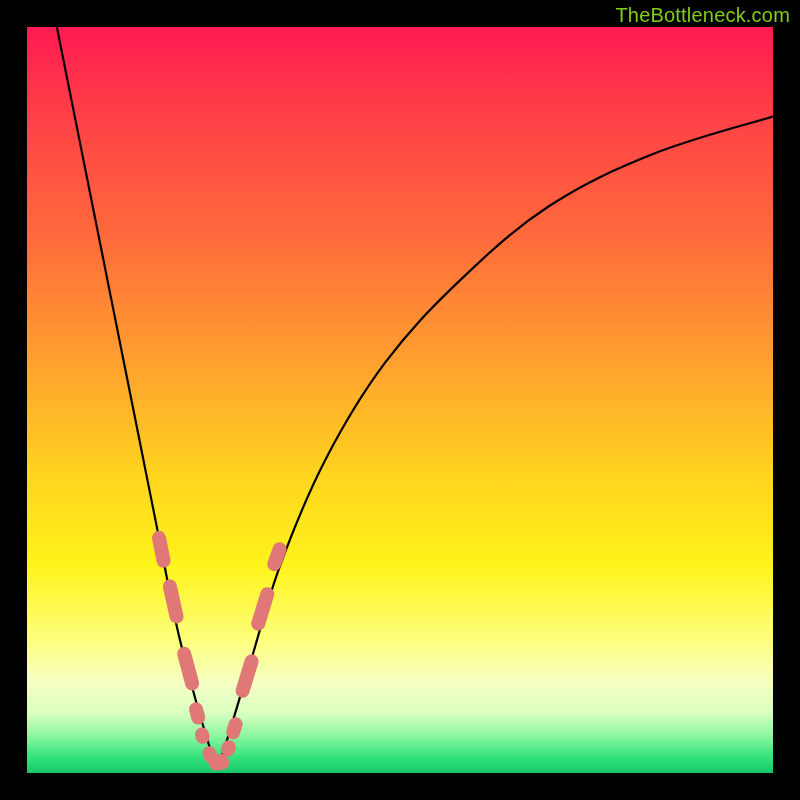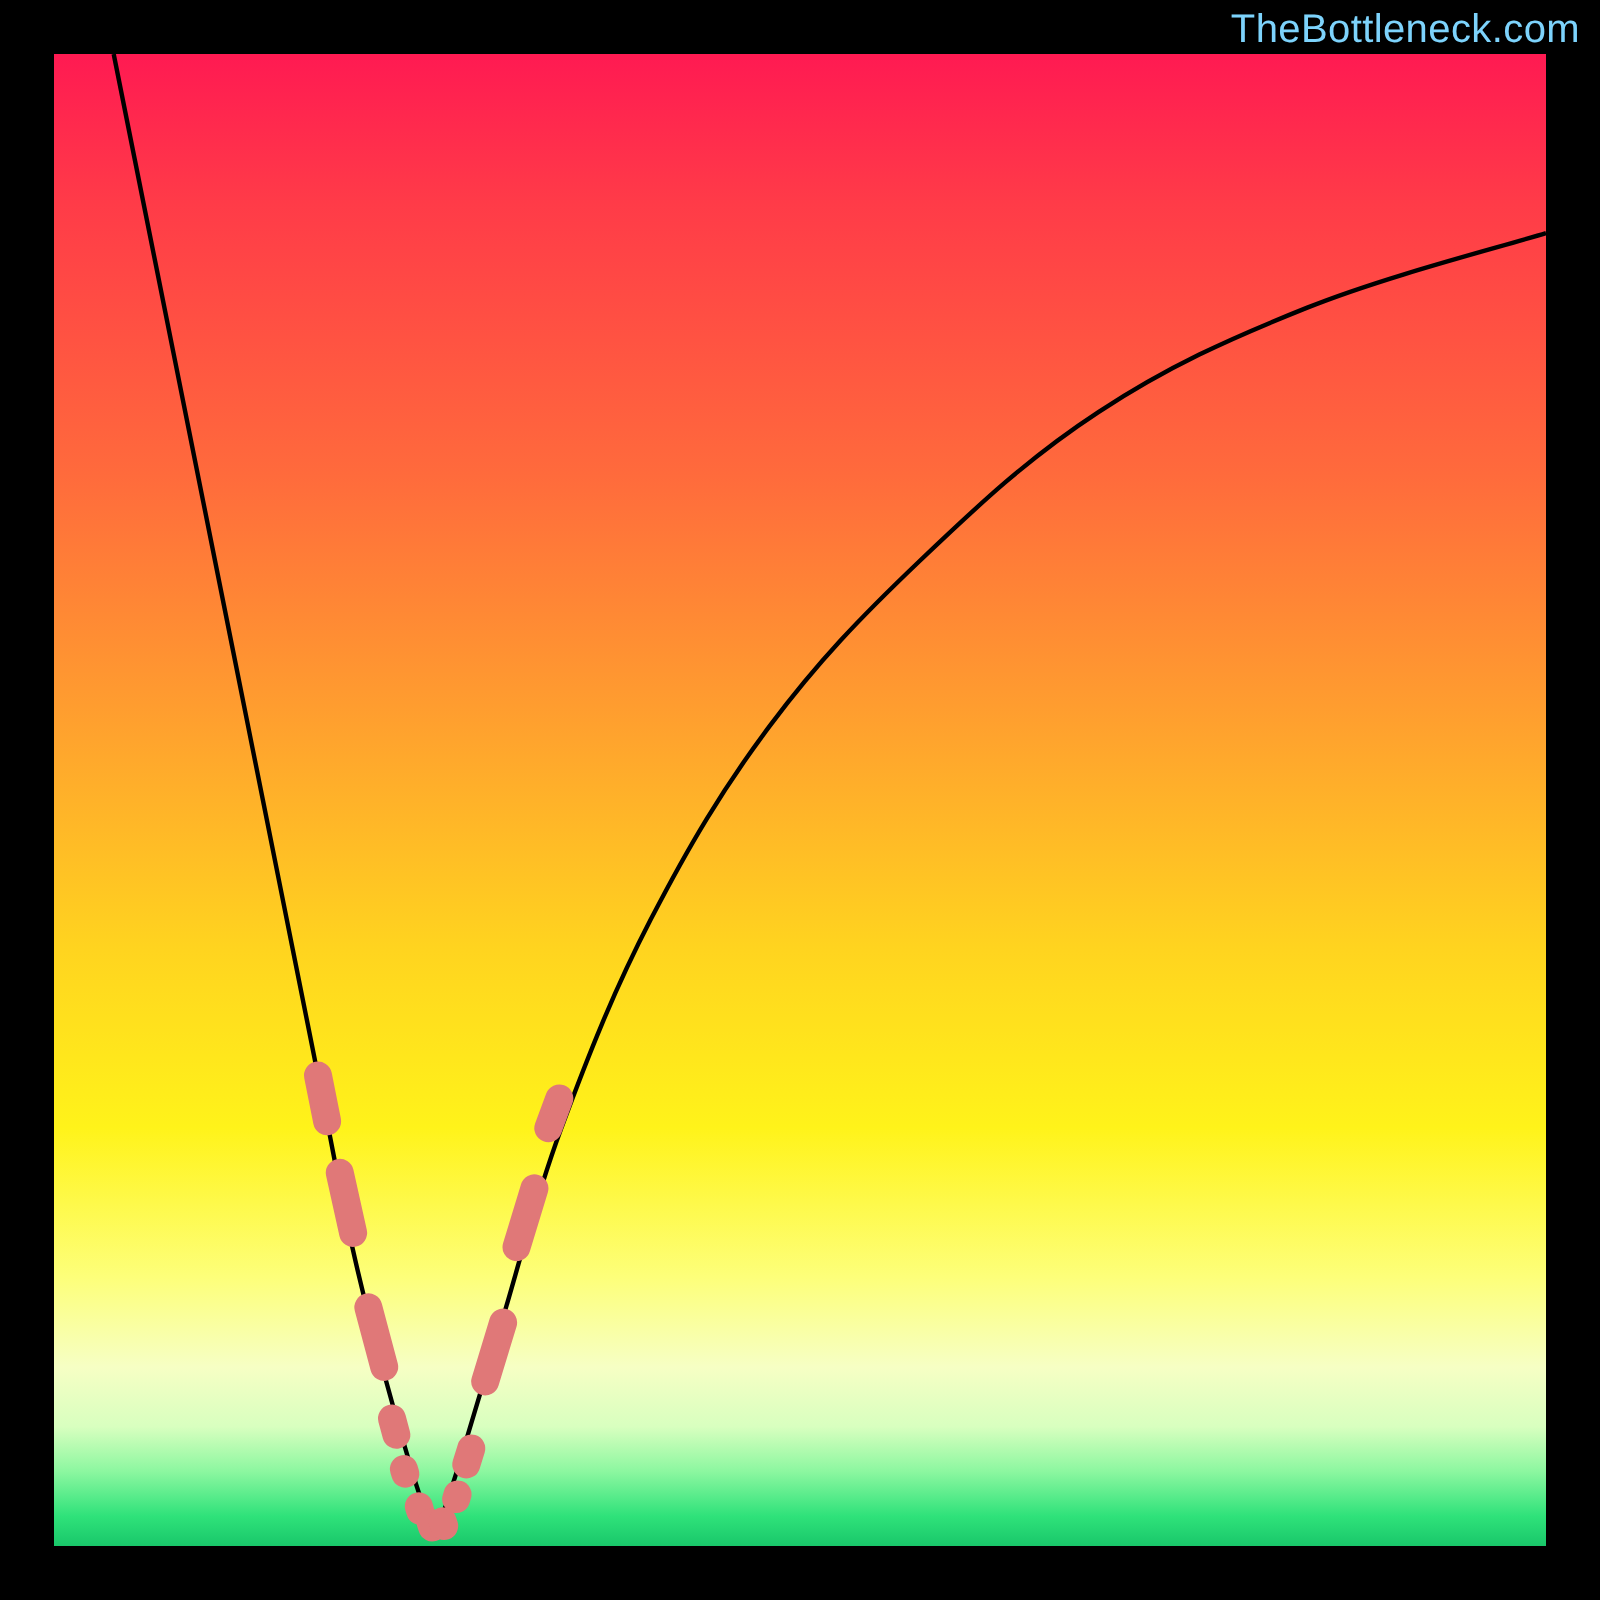--- a/index.html
+++ b/index.html
@@ -39,21 +39,21 @@
       #d8ffbf 92%,
       #8cf7a0 95%,
       #2fe27a 98%,
       #19c76a 100%
     );
   }
   .attribution {
     position: absolute;
     top: 4px;
     right: 10px;
-    color: #7dd3fc;
+    color: #84cc16;
     font-size: 20px;
     font-weight: 500;
     letter-spacing: 0.2px;
     user-select: none;
   }
   svg.curves {
     position: absolute;
     left: 0;
     top: 0;
     width: 746px;

